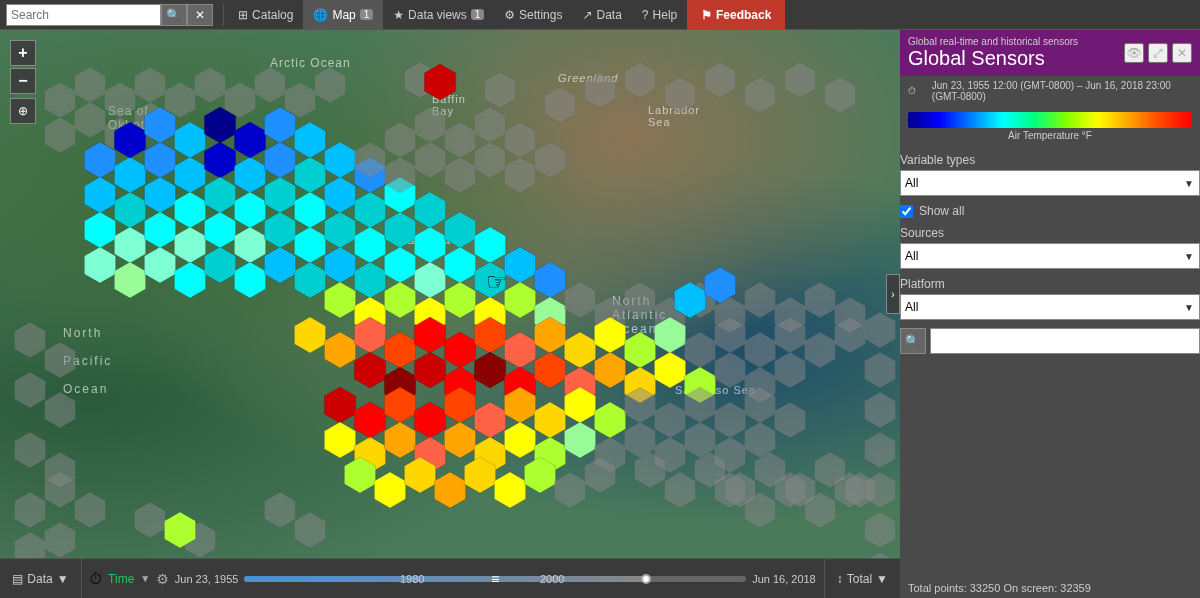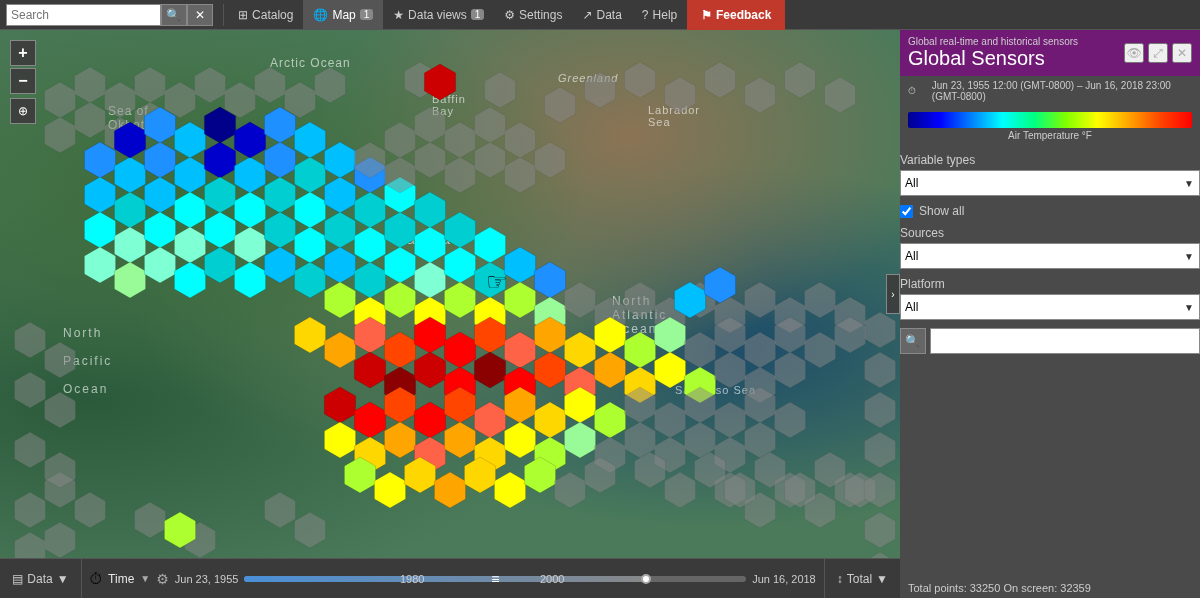--- a/index.html
+++ b/index.html
@@ -621,21 +621,21 @@
 
 <div id="bottom-bar">
   <button class="bottom-btn">
     <span>▤</span>
     <span>Data</span>
     <span>▼</span>
   </button>
 
   <div id="timeline-area">
     <span>⏱</span>
-    <span style="color:#e5e5e5;font-size:12px;text-align:center;">Time</span>
+    <span style="color:#22c55e;font-size:12px;text-align:center;">Time</span>
     <span style="color:#aaa;font-size:10px;">▼</span>
     <span class="time-settings-btn">⚙</span>
     <span class="timeline-time">Jun 23, 1955</span>
     <div id="timeline-track">
       <div id="timeline-fill"></div>
       <div id="timeline-handle"></div>
       <span id="timeline-marker">≡</span>
     </div>
     <span class="timeline-time" style="position:absolute;left:400px;">1980</span>
     <span class="timeline-time" style="position:absolute;left:540px;">2000</span>

